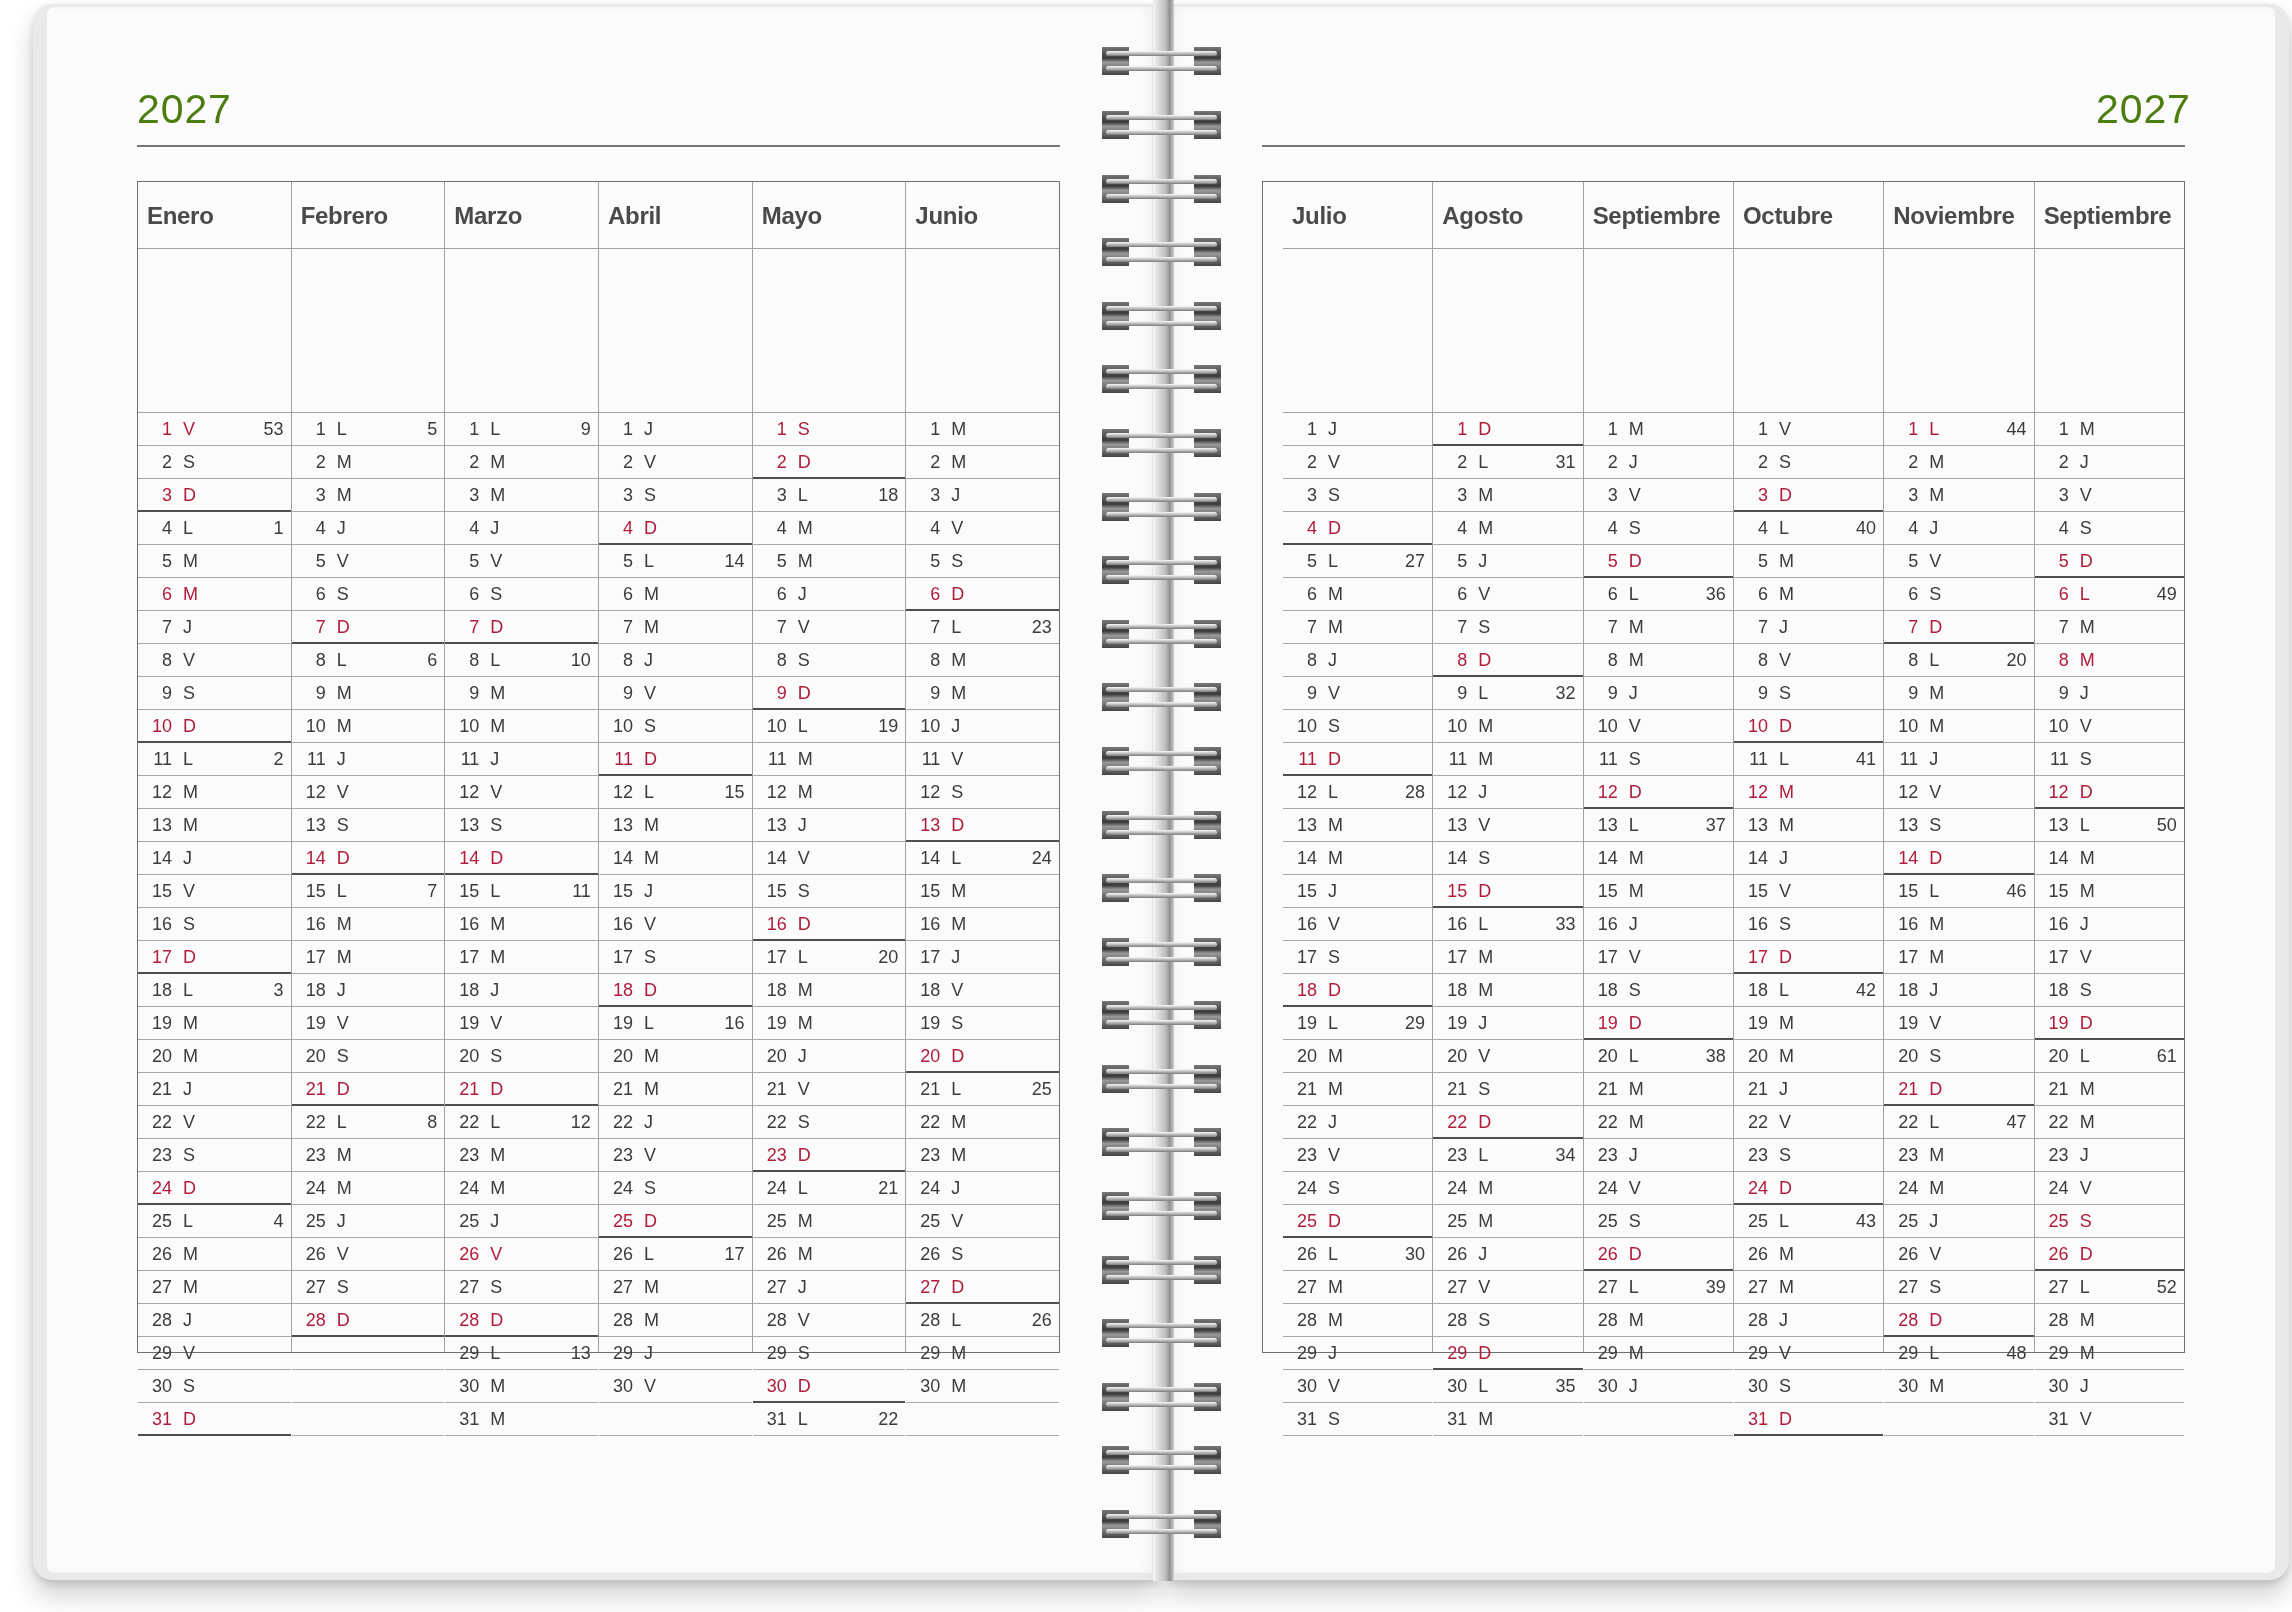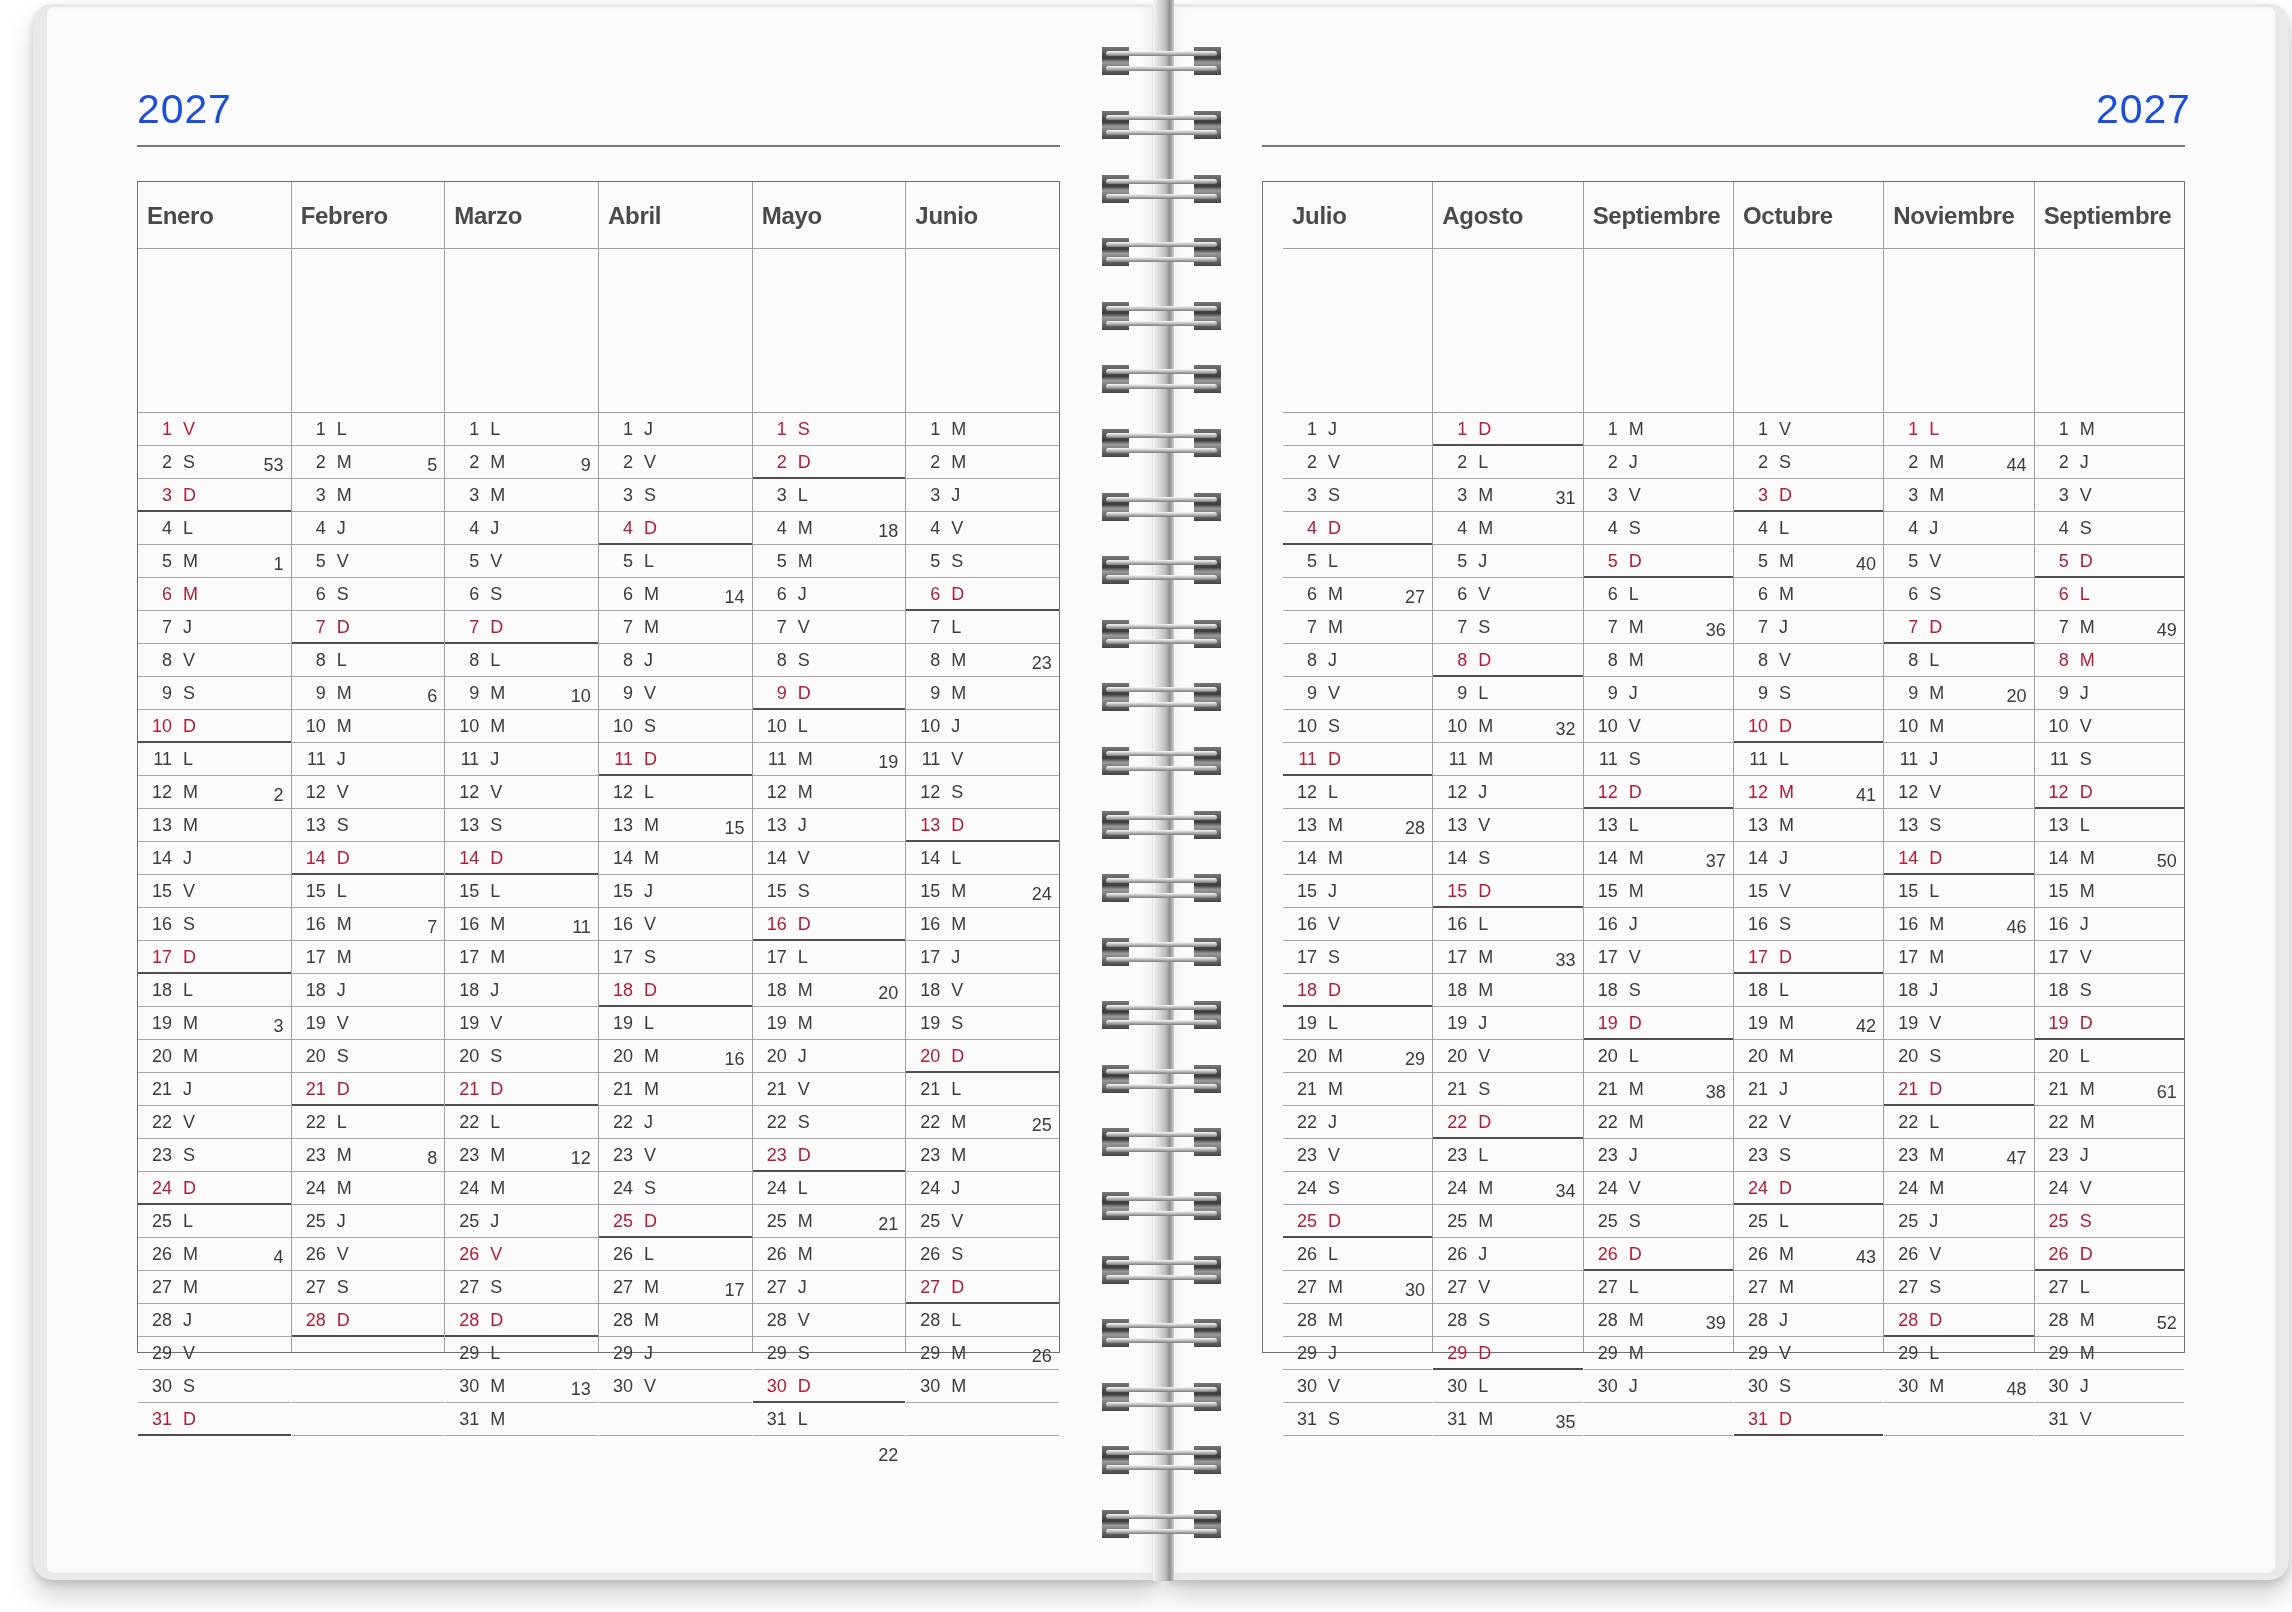--- a/index.html
+++ b/index.html
@@ -35,21 +35,21 @@
   .ring .end.l { left:0; }
   .ring .end.r { right:0; }
   .ring .wire {
     position:absolute; left:3.6px; right:3.6px; height:5.4px; border-radius:2.7px;
     background:linear-gradient(180deg,#fafafa 0%,#bdbdbd 50%,#7a7a7a 100%);
   }
   .ring .wire.t { top:3.6px; }
   .ring .wire.b { top:19px; }
 
   .year {
-    position:absolute; top:82px; font-size:41px; color:#1d4ed8;
+    position:absolute; top:82px; font-size:41px; color:#4d7c0f;
     letter-spacing:0.9px; font-weight:normal; line-height:54px;
   }
   .rule { position:absolute; top:145px; height:1.8px; background:#777; }
 
   .table {
     position:absolute; top:181px; width:923px; height:1172px;
     border:1.8px solid #707070; box-sizing:border-box;
     display:flex;
   }
   .col { flex:1; position:relative; border-right:1.3px solid #a0a0a0; }
@@ -61,21 +61,21 @@
   }
   .col-notes { height:164px; border-bottom:1.3px solid #a0a0a0; box-sizing:border-box; }
   .row {
     height:33px; border-bottom:1.3px solid #a8a8a8; box-sizing:border-box;
     position:relative; font-size:18px; color:#3c3c3c; line-height:32px;
   }
   .row.sunday { border-bottom:2.2px solid #4e4e4e; }
   .row.last { border-bottom:none; }
   .row .num { position:absolute; left:0; width:34px; text-align:right; }
   .row .dow { position:absolute; left:45px; }
-  .row .wk { position:absolute; right:7.2px; text-align:right;margin-top:36px; }
+  .row .wk { position:absolute; right:7.2px; text-align:right; }
   .row.red .num, .row.red .dow { color:#b01c3a; }
 </style>
 </head>
 <body>
 
 <div class="cover left"></div>
 <div class="cover right"></div>
 
 <div class="page left"></div>
 <div class="page right"></div>

